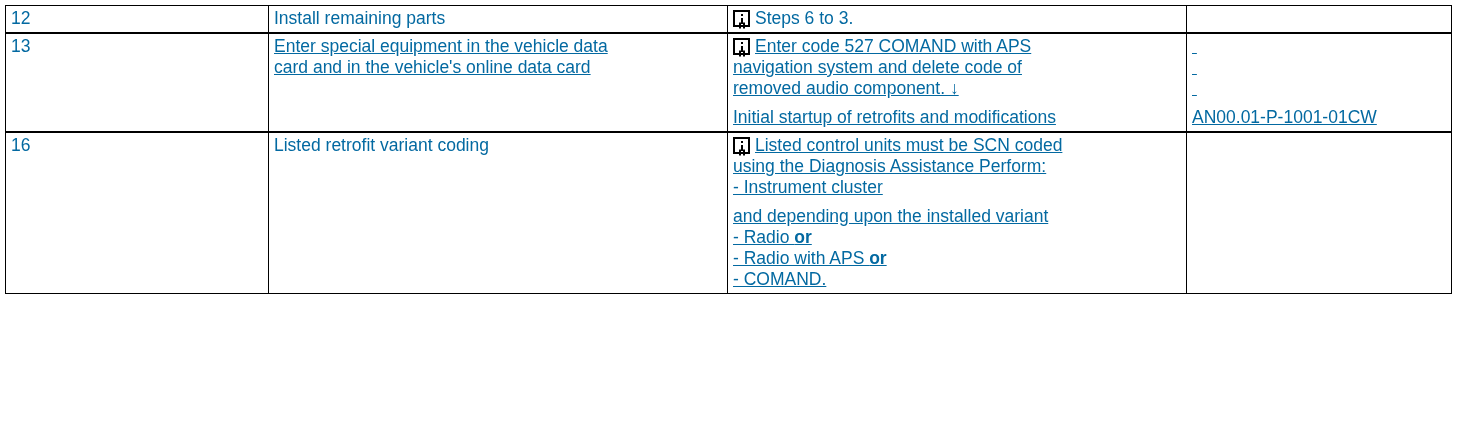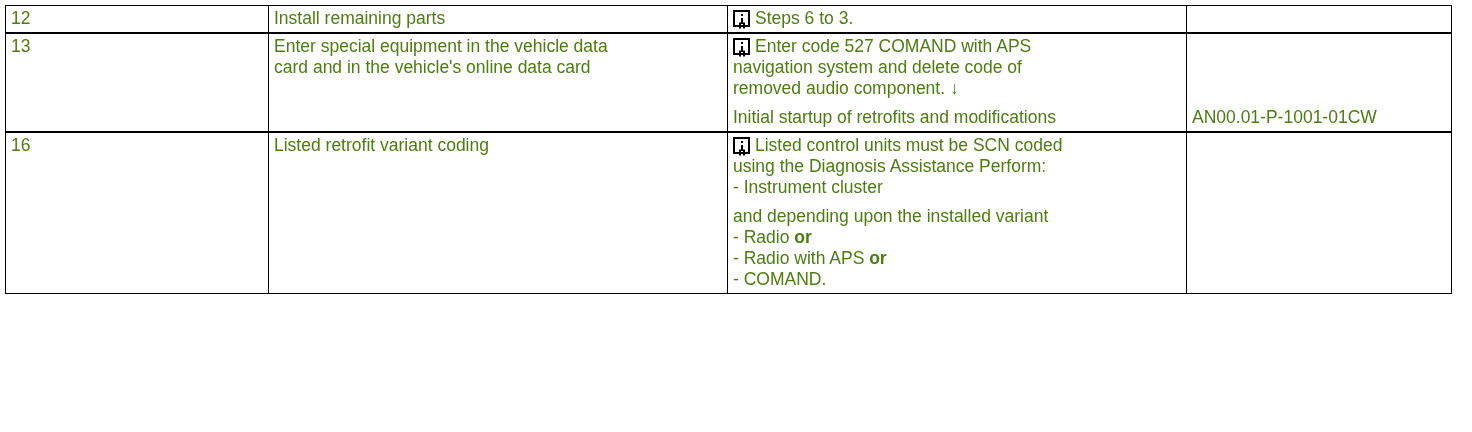--- a/index.html
+++ b/index.html
@@ -32,21 +32,21 @@
     background: #ffffff;
   }
 
   table.work-steps td {
     border: 1px solid #000000;
     vertical-align: top;
     padding: 2px 5px 3px 5px;
     font-size: 17.5px;
     line-height: 21px;
     font-family: "Liberation Sans", sans-serif;
-    color: #4d7c0f;
+    color: #0369a1;
   }
 
   
   col.c-step   { width: 263px; }
   col.c-task   { width: 459px; }
   col.c-note   { width: 459px; }
   col.c-doc    { width: 265px; }
 
   
   tr.major > td { border-top: 2px solid #000000; }
@@ -88,21 +88,21 @@
     content: "";
     position: absolute;
     left: 5.5px;
     top: 5.5px;
     width: 2.5px;
     height: 6.5px;
     background: #000000;
     box-shadow: -2px 4.5px 0 0 #000000, 2px 4.5px 0 0 #000000;
   }
 
-  .line { display: block; }
+  .line { display: block; text-decoration: underline; }
   .para-gap { display: block; height: 8px; }
 </style>
 </head>
 <body>
 
 <div class="sheet">
 
   <table class="work-steps">
     <colgroup>
       <col class="c-step">

